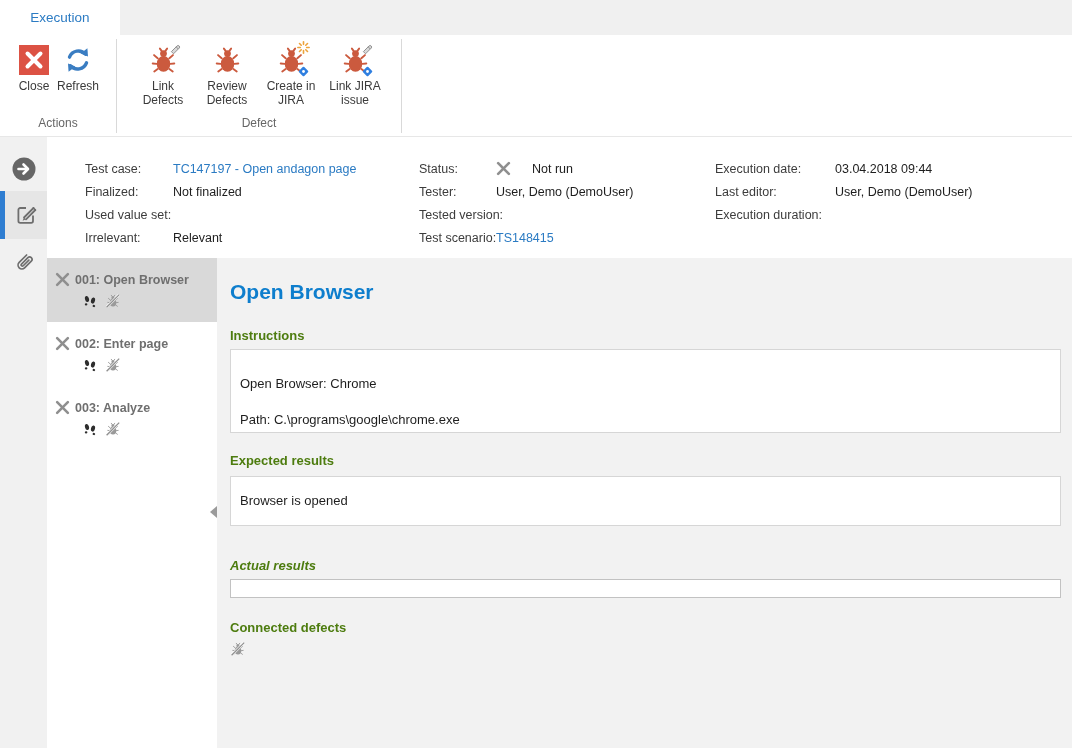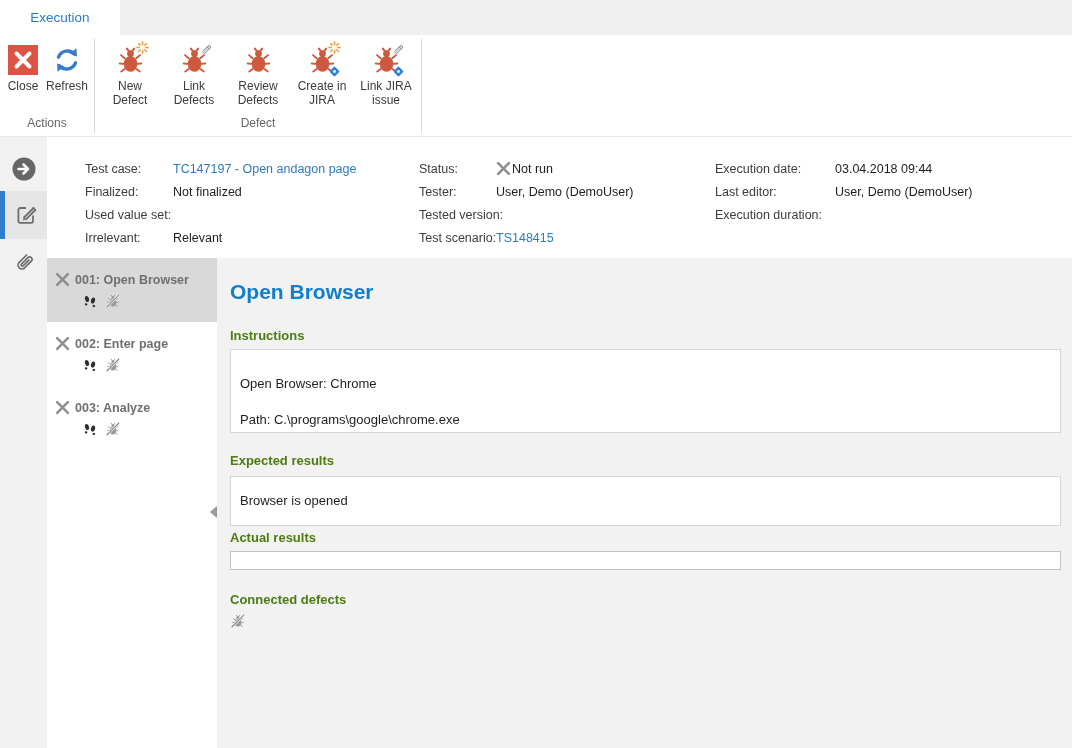--- a/index.html
+++ b/index.html
@@ -8,21 +8,21 @@
   .app { width:1072px; height:748px; position:relative; background:#fff; }
 
   
   .tabstrip { height:35px; position:relative; background:#fff; }
   .tabstrip-rest { position:absolute; left:120px; top:0; right:0; height:35px; background:#f0f0f0; }
   .tab { position:absolute; left:0; top:0; width:120px; height:35px; background:#fff;
          color:#2b7bc3; font-size:13.5px; display:flex; align-items:center; justify-content:center; cursor:default; }
 
   
   .ribbon { height:102px; background:#fff; display:flex; border-bottom:1px solid #e7e7e7; }
-  .rb-group { display:flex; flex-direction:column; border-right:1px solid #d9d9d9; margin:4px 0 3px 0; padding:0 3px; }
+  .rb-group { display:flex; flex-direction:column; border-right:1px solid #d9d9d9; margin:4px 0 3px 0; padding:0 14px; }
   .rb-buttons { display:flex; flex:1; align-items:flex-start; justify-content:center; }
   .rb-btn { display:flex; flex-direction:column; align-items:center; padding:2px 3px 0 3px; min-width:40px; cursor:default; }
   .rb-icon { width:32px; height:32px; position:relative; margin-top:3px; display:flex; align-items:center; justify-content:center; }
   .rb-label { font-size:12px; color:#3b3b3b; text-align:center; line-height:13.5px; margin-top:4px; max-width:58px; }
   .rb-group-label { font-size:12px; color:#666; text-align:center; padding:2px 0 3px 0; }
 
   .bug { color:#cb5a3e; width:27px; height:27px; }
   .adorn { position:absolute; width:13px; height:13px; }
   .adorn.tr { top:-3px; right:-3px; }
   .adorn.br { bottom:-2px; right:-3px; }
@@ -43,21 +43,21 @@
   .info-col.c1 { left:38px; }
   .info-col.c2 { left:372px; }
   .info-col.c3 { left:668px; }
   .info-row { display:flex; height:23px; align-items:center; white-space:nowrap; }
   .info-label { color:#3c3c3c; }
   .c1 .info-label { width:88px; }
   .c2 .info-label { width:77px; }
   .c3 .info-label { width:120px; }
   .info-value { color:#1e1e1e; }
   .info-link { color:#2b7bc3; cursor:pointer; }
-  .status-val { display:flex; align-items:center; gap:1px; }
+  .status-val { display:flex; align-items:center; gap:21px; }
 
   
   .lower-row { flex:1; display:flex; position:relative; background:#f2f2f2; }
 
   .steps-panel { width:170px; flex:0 0 170px; background:#fff; }
   .step { height:64px; padding:14px 0 0 8px; cursor:default; }
   .step.selected { background:#d9d9d9; }
   .step-title-row { display:flex; align-items:center; gap:5px; }
   .step-title { font-size:12.5px; font-weight:bold; color:#6f6f6f; }
   .step-icons { display:flex; align-items:center; gap:7px; margin:6px 0 0 27px; }
@@ -65,21 +65,21 @@
   .main { flex:1; padding:22px 11px 0 13px; background:#f2f2f2; }
   .page-title { color:#0e7ecd; font-size:21px; font-weight:bold; }
   .sec-heading { color:#4d7c0f; font-size:13px; font-weight:bold; }
   .h-instructions { margin-top:24px; }
   .box { background:#fff; border:1px solid #d6d6d6; }
   .instructions-box { margin-top:6px; height:84px; padding:26px 9px; }
   .box-text { font-size:13px; color:#1e1e1e; }
   .line2 { margin-top:21px; }
   .h-expected { margin-top:20px; }
   .expected-box { margin-top:8px; height:50px; padding:16px 9px; }
-  .h-actual { margin-top:4px; }
+  .h-actual { margin-top:32px;font-style:italic; }
   .actual-input { margin-top:6px; width:100%; height:19px; border:1px solid #c2c2c2; background:#fff;
                   font-family:"Liberation Sans", sans-serif; font-size:12.5px; padding:0 6px; outline:none; display:block; }
   .h-defects { margin-top:22px; }
   .defects-icon-row { margin-top:6px; }
 
   .splitter-arrow { position:absolute; left:163px; top:248px; width:0; height:0; cursor:pointer;
                     border-top:6px solid transparent; border-bottom:6px solid transparent; border-right:7px solid #9a9a9a; }
 </style>
 </head>
 <body>
@@ -183,31 +183,20 @@
     </div>
 
     <div class="rb-group">
       <div class="rb-buttons">
         <div class="rb-btn">
           <span class="rb-icon">
             <svg class="bug" viewBox="0 0 24 24">
                 <use href="#bug"></use>
               </svg>
             <svg class="adorn tr" viewBox="0 0 12 12">
-                <use href="#sparkle"></use>
-              </svg>
-          </span>
-          <span class="rb-label">New Defect</span>
-        </div>
-        <div class="rb-btn">
-          <span class="rb-icon">
-            <svg class="bug" viewBox="0 0 24 24">
-                <use href="#bug"></use>
-              </svg>
-            <svg class="adorn tr" viewBox="0 0 12 12">
                 <use href="#pencil"></use>
               </svg>
           </span>
           <span class="rb-label">Link Defects</span>
         </div>
         <div class="rb-btn">
           <span class="rb-icon">
             <svg class="bug" viewBox="0 0 24 24">
                 <use href="#bug"></use>
               </svg>

